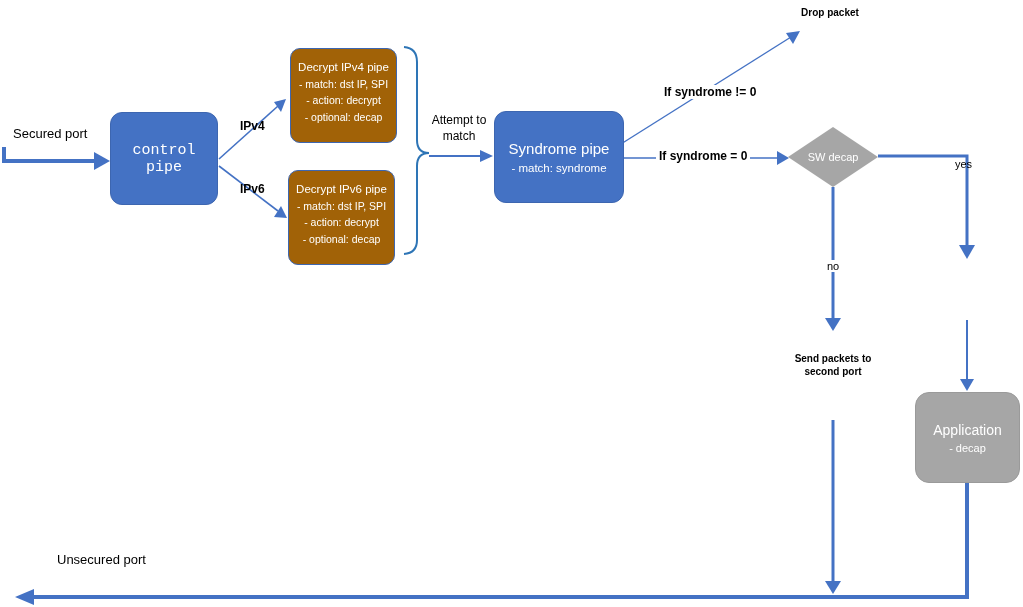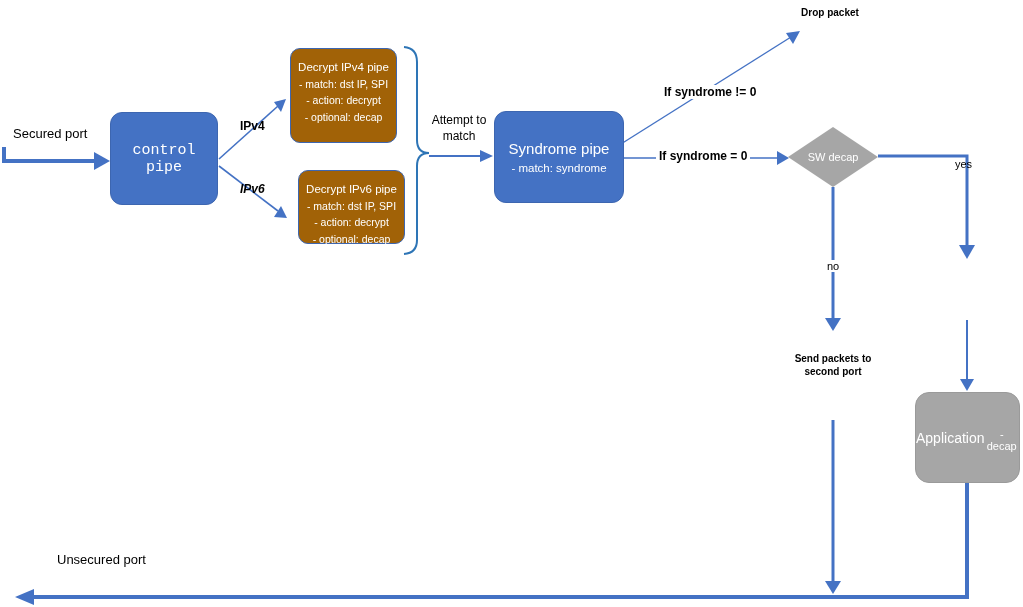--- a/index.html
+++ b/index.html
@@ -19,21 +19,21 @@
 
   .decrypt{
     position:absolute;background:#a16207;border:1px solid #3d66b0;border-radius:10px;
     color:#fff;text-align:center;box-sizing:border-box;padding-top:12px;
   }
   .decrypt .title{font-size:11.5px;margin-bottom:3px;}
   .decrypt .line{font-size:10.5px;line-height:1.55;}
 
   .gray-node{
     position:absolute;background:#A6A6A6;border:1px solid #9a9a9a;border-radius:14px;
-    color:#fff;display:flex;flex-direction:row;align-items:center;justify-content:center;
+    color:#fff;display:flex;flex-direction:column;align-items:center;justify-content:center;
     text-align:center;box-sizing:border-box;
   }
   .gray-node .title{font-size:14px;}
   .gray-node .sub{font-size:11px;margin-top:4px;}
 
   .lbl{position:absolute;font-size:13px;white-space:nowrap;}
   .lbl-bold{position:absolute;font-size:12px;font-weight:bold;white-space:nowrap;text-align:right;}
   .lbl-bg{background:#fff;padding:0 3px;}
   .wrap-bold{
     position:absolute;font-size:10px;font-weight:bold;text-align:center;line-height:1.3;
@@ -118,21 +118,21 @@
     <div class="title">control pipe</div>
   </div>
 
   <div class="decrypt" style="left:290px;top:48px;width:107px;height:95px;">
     <div class="title">Decrypt IPv4 pipe</div>
     <div class="line">- match: dst IP, SPI</div>
     <div class="line">- action: decrypt</div>
     <div class="line">- optional: decap</div>
   </div>
 
-  <div class="decrypt" style="left:298px;top:170px;width:107px;height:74px;">
+  <div class="decrypt" style="left:288px;top:170px;width:107px;height:95px;">
     <div class="title">Decrypt IPv6 pipe</div>
     <div class="line">- match: dst IP, SPI</div>
     <div class="line">- action: decrypt</div>
     <div class="line">- optional: decap</div>
   </div>
 
   <div class="node" style="left:494px;top:111px;width:130px;height:92px;">
     <div class="title">Syndrome pipe</div>
     <div class="sub">- match: syndrome</div>
   </div>
@@ -140,21 +140,21 @@
   <div class="diamond-text">SW decap</div>
 
   <div class="gray-node" style="left:915px;top:392px;width:105px;height:91px;">
     <div class="title">Application</div>
     <div class="sub">- decap</div>
   </div>
 
   <div class="lbl" style="left:13px;top:126px;">Secured port</div>
 
   <div class="lbl-bold" style="left:240px;top:119px;">IPv4</div>
-  <div class="lbl-bold" style="left:240px;top:182px;font-style:italic;">IPv6</div>
+  <div class="lbl-bold" style="left:240px;top:182px;">IPv6</div>
 
   <div class="wrap-bold" style="left:423px;top:113px;width:72px;font-weight:normal;font-size:12px;">Attempt to match</div>
 
   <div class="wrap-bold" style="left:798px;top:6px;width:64px;">Drop packet</div>
 
   <div class="lbl-bold lbl-bg" style="left:661px;top:85px;">If syndrome != 0</div>
   <div class="lbl-bold lbl-bg" style="left:656px;top:149px;">If syndrome = 0</div>
 
   <div class="small-lbl" style="left:955px;top:158px;">yes</div>
   <div class="small-lbl lbl-bg" style="left:824px;top:260px;">no</div>

